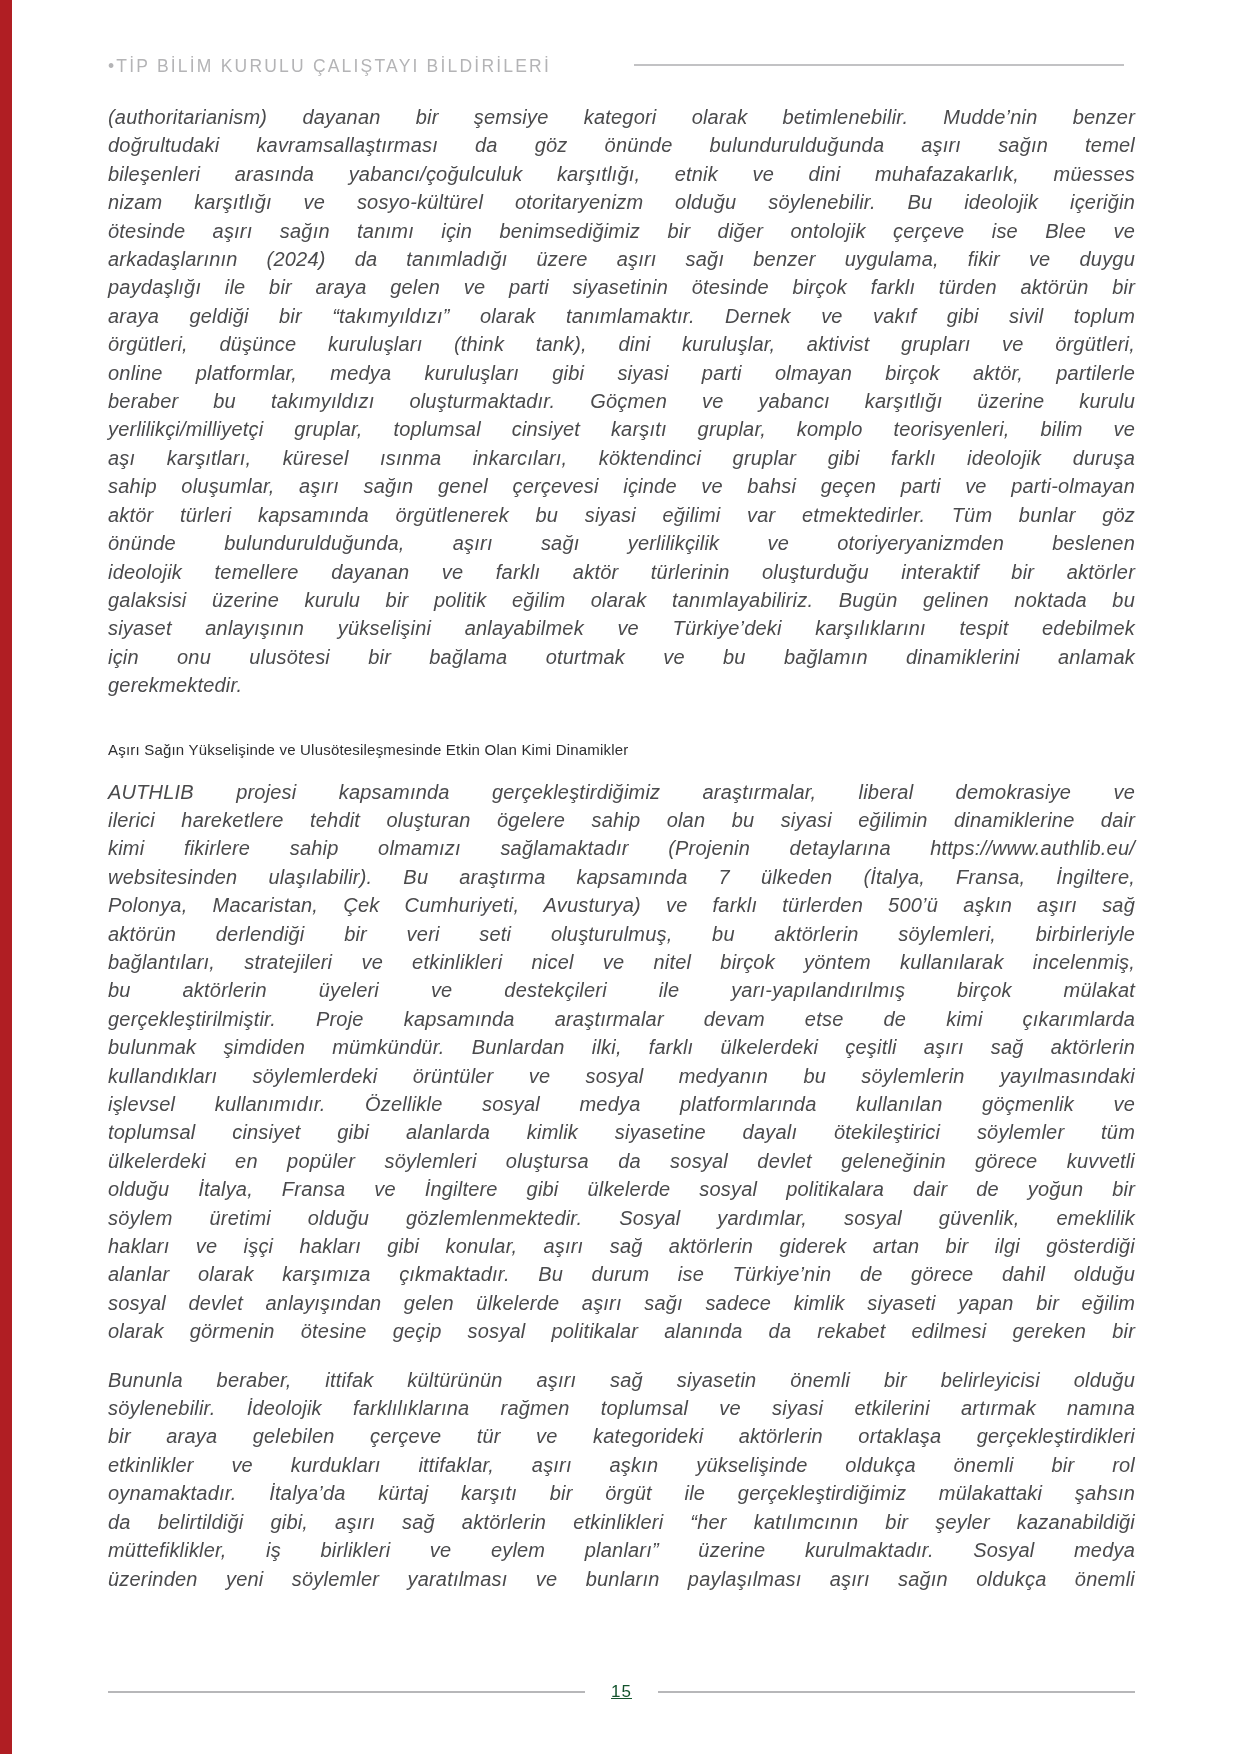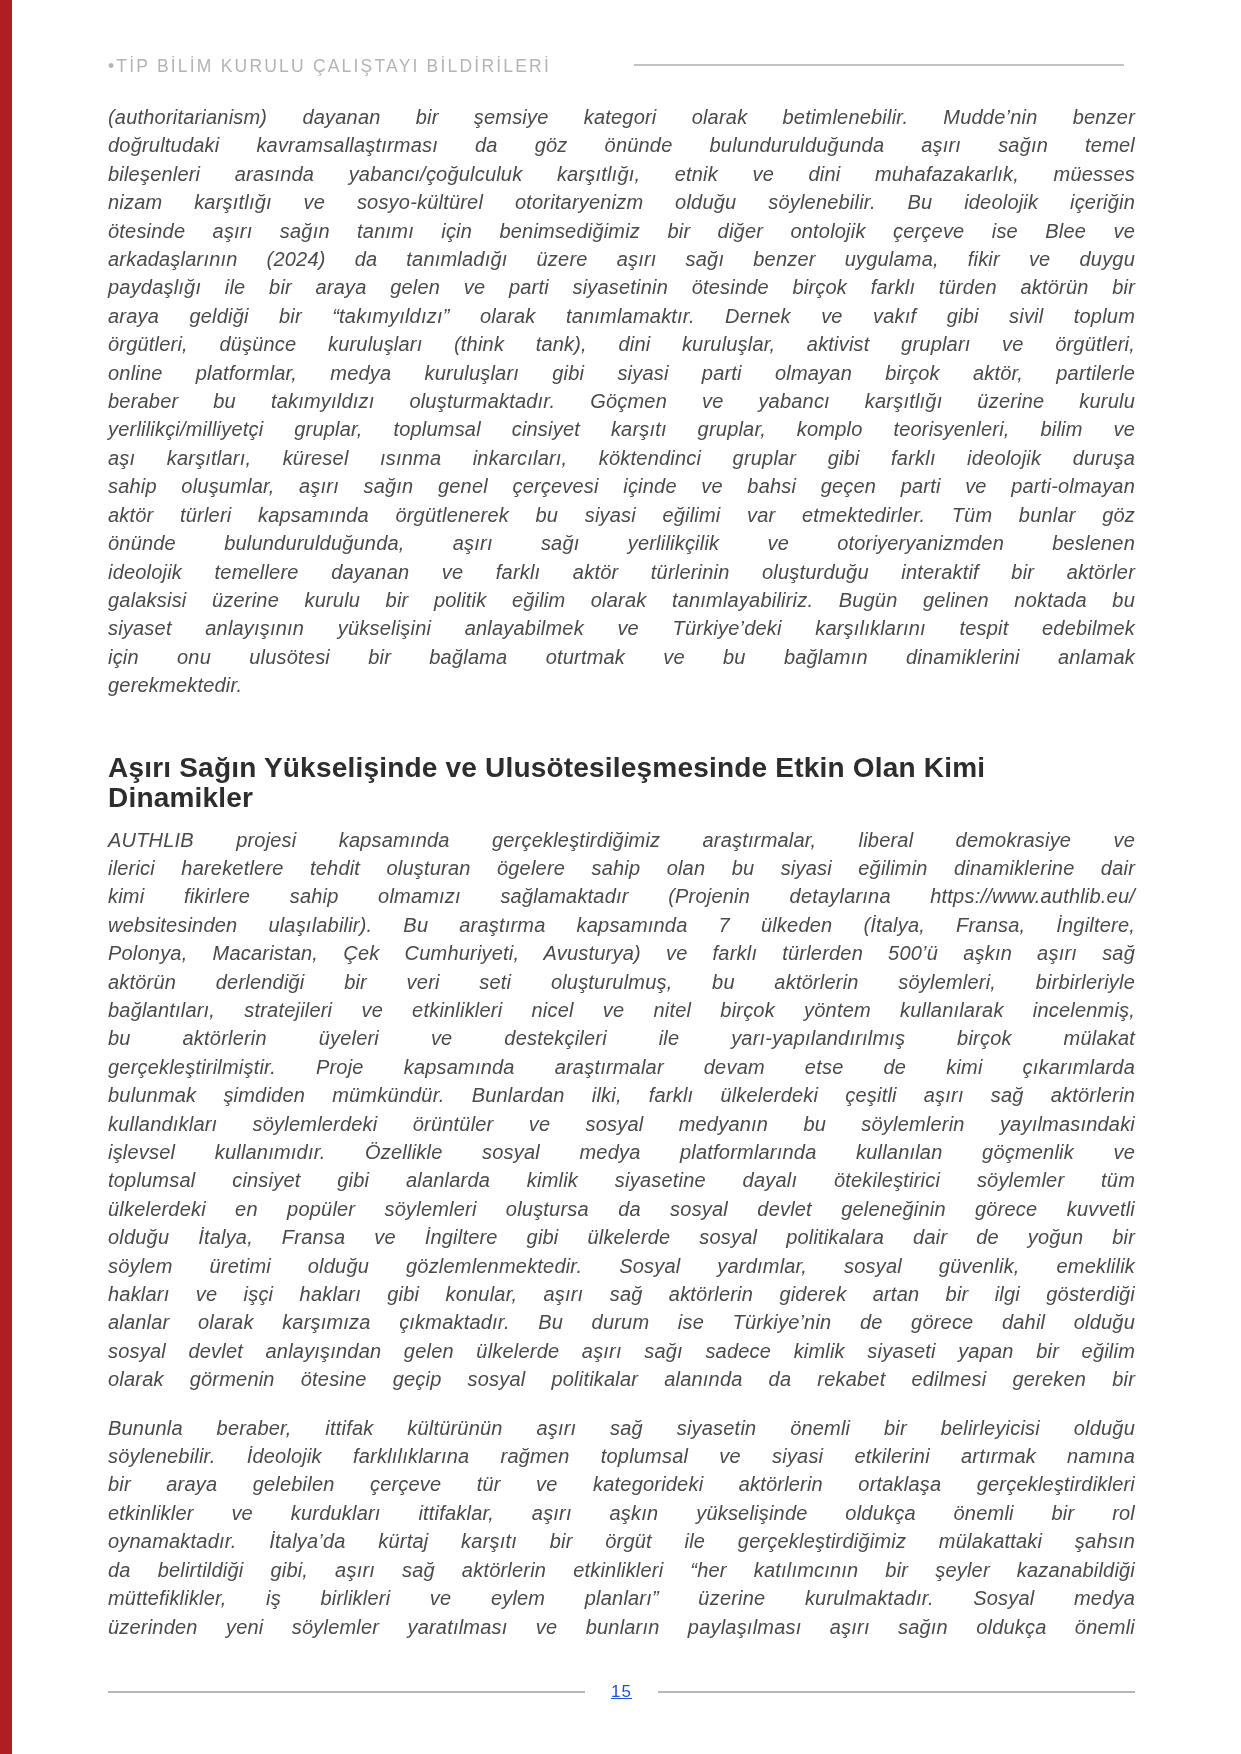--- a/index.html
+++ b/index.html
@@ -51,25 +51,25 @@
   .paragraph { width: 100%; }
   .paragraph .line {
     text-align: justify;
     text-align-last: justify;
     font-style: italic;
   }
   .paragraph .line.plain {
     text-align-last: left;
   }
   .section-heading {
-    font-size: 28px;
-    font-weight: bold;
+    font-size: 15px;
+    font-weight: normal;
     color: #2d2d2f;
     line-height: 30px;
-    margin-top: 53px;
+    margin-top: 35px;
     margin-bottom: 13px;
   }
   #p2 { margin-top: 20px; }
   .page-footer {
     position: absolute;
     left: 108px; right: 106px;
     top: 1682px;
     height: 20px;
     display: flex;
     align-items: center;
@@ -153,16 +153,16 @@
         <div class="line">etkinlikler ve kurdukları ittifaklar, aşırı aşkın yükselişinde oldukça önemli bir rol</div>
         <div class="line">oynamaktadır. İtalya’da kürtaj karşıtı bir örgüt ile gerçekleştirdiğimiz mülakattaki şahsın</div>
         <div class="line">da belirtildiği gibi, aşırı sağ aktörlerin etkinlikleri “her katılımcının bir şeyler kazanabildiği</div>
         <div class="line">müttefiklikler, iş birlikleri ve eylem planları” üzerine kurulmaktadır. Sosyal medya</div>
         <div class="line">üzerinden yeni söylemler yaratılması ve bunların paylaşılması aşırı sağın oldukça önemli</div>
       </section>
   </main>
 
   <footer class="page-footer">
     <span class="footer-rule"></span>
-    <span class="page-number" style="color: #1d4ed8; text-decoration: underline;">15</span>
+    <span class="page-number" style="color: #14532d; text-decoration: underline;">15</span>
     <span class="footer-rule"></span>
   </footer>
 </div>
 
 </body></html>

